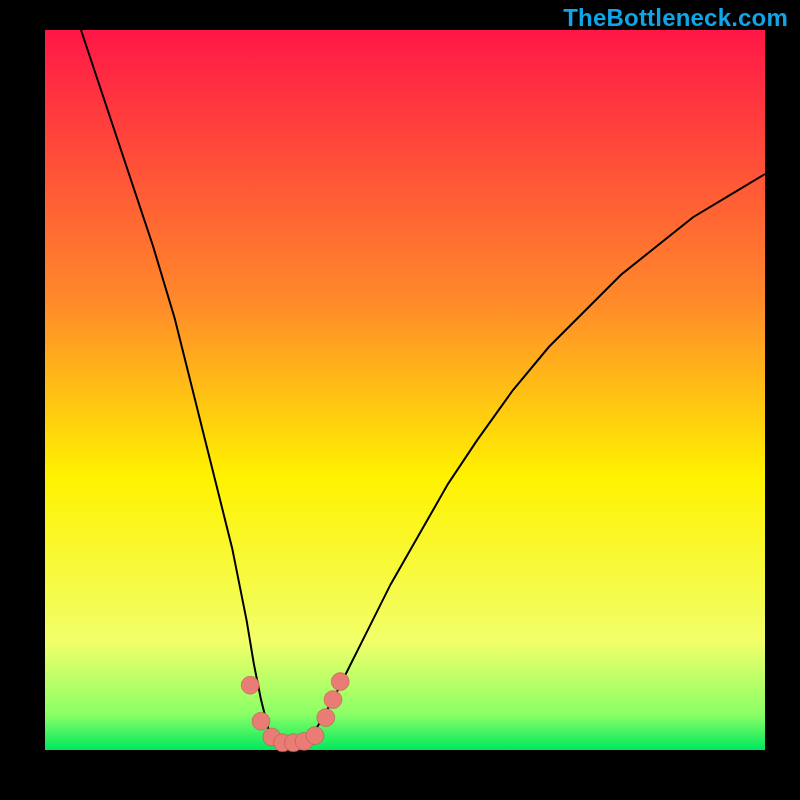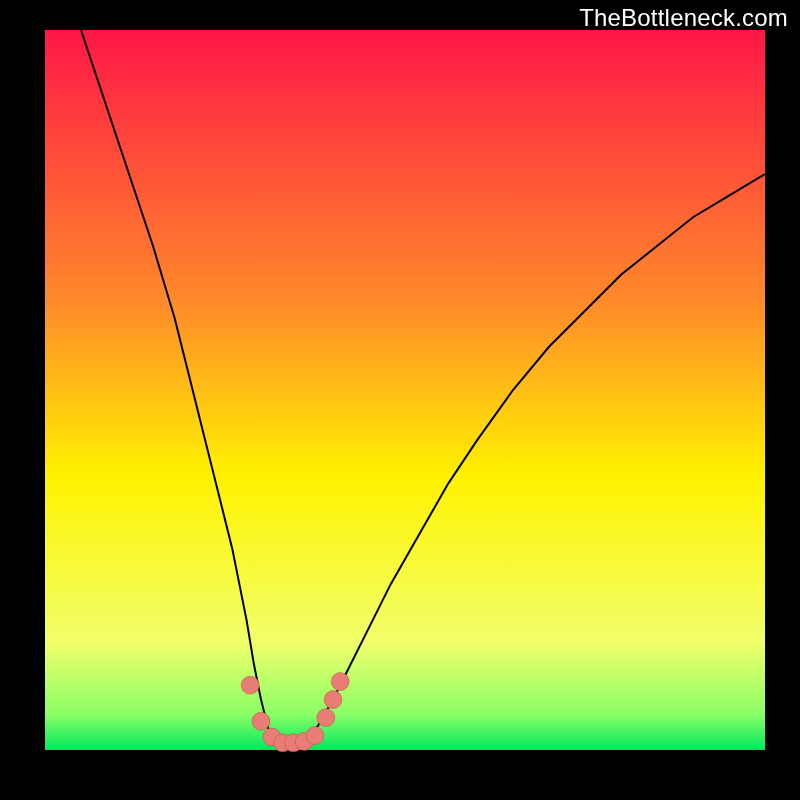--- a/index.html
+++ b/index.html
@@ -14,23 +14,23 @@
   .frame {
     position: relative;
     width: 800px;
     height: 800px;
     background: #000;
   }
   .watermark {
     position: absolute;
     top: 4px;
     right: 12px;
-    color: #ffffff;
+    color: #0ea5e9;
     font-size: 24px;
-    font-weight: 400;
+    font-weight: 700;
     letter-spacing: 0.2px;
     z-index: 10;
     user-select: none;
   }
   svg {
     display: block;
   }
 </style>
 </head>
 <body>

